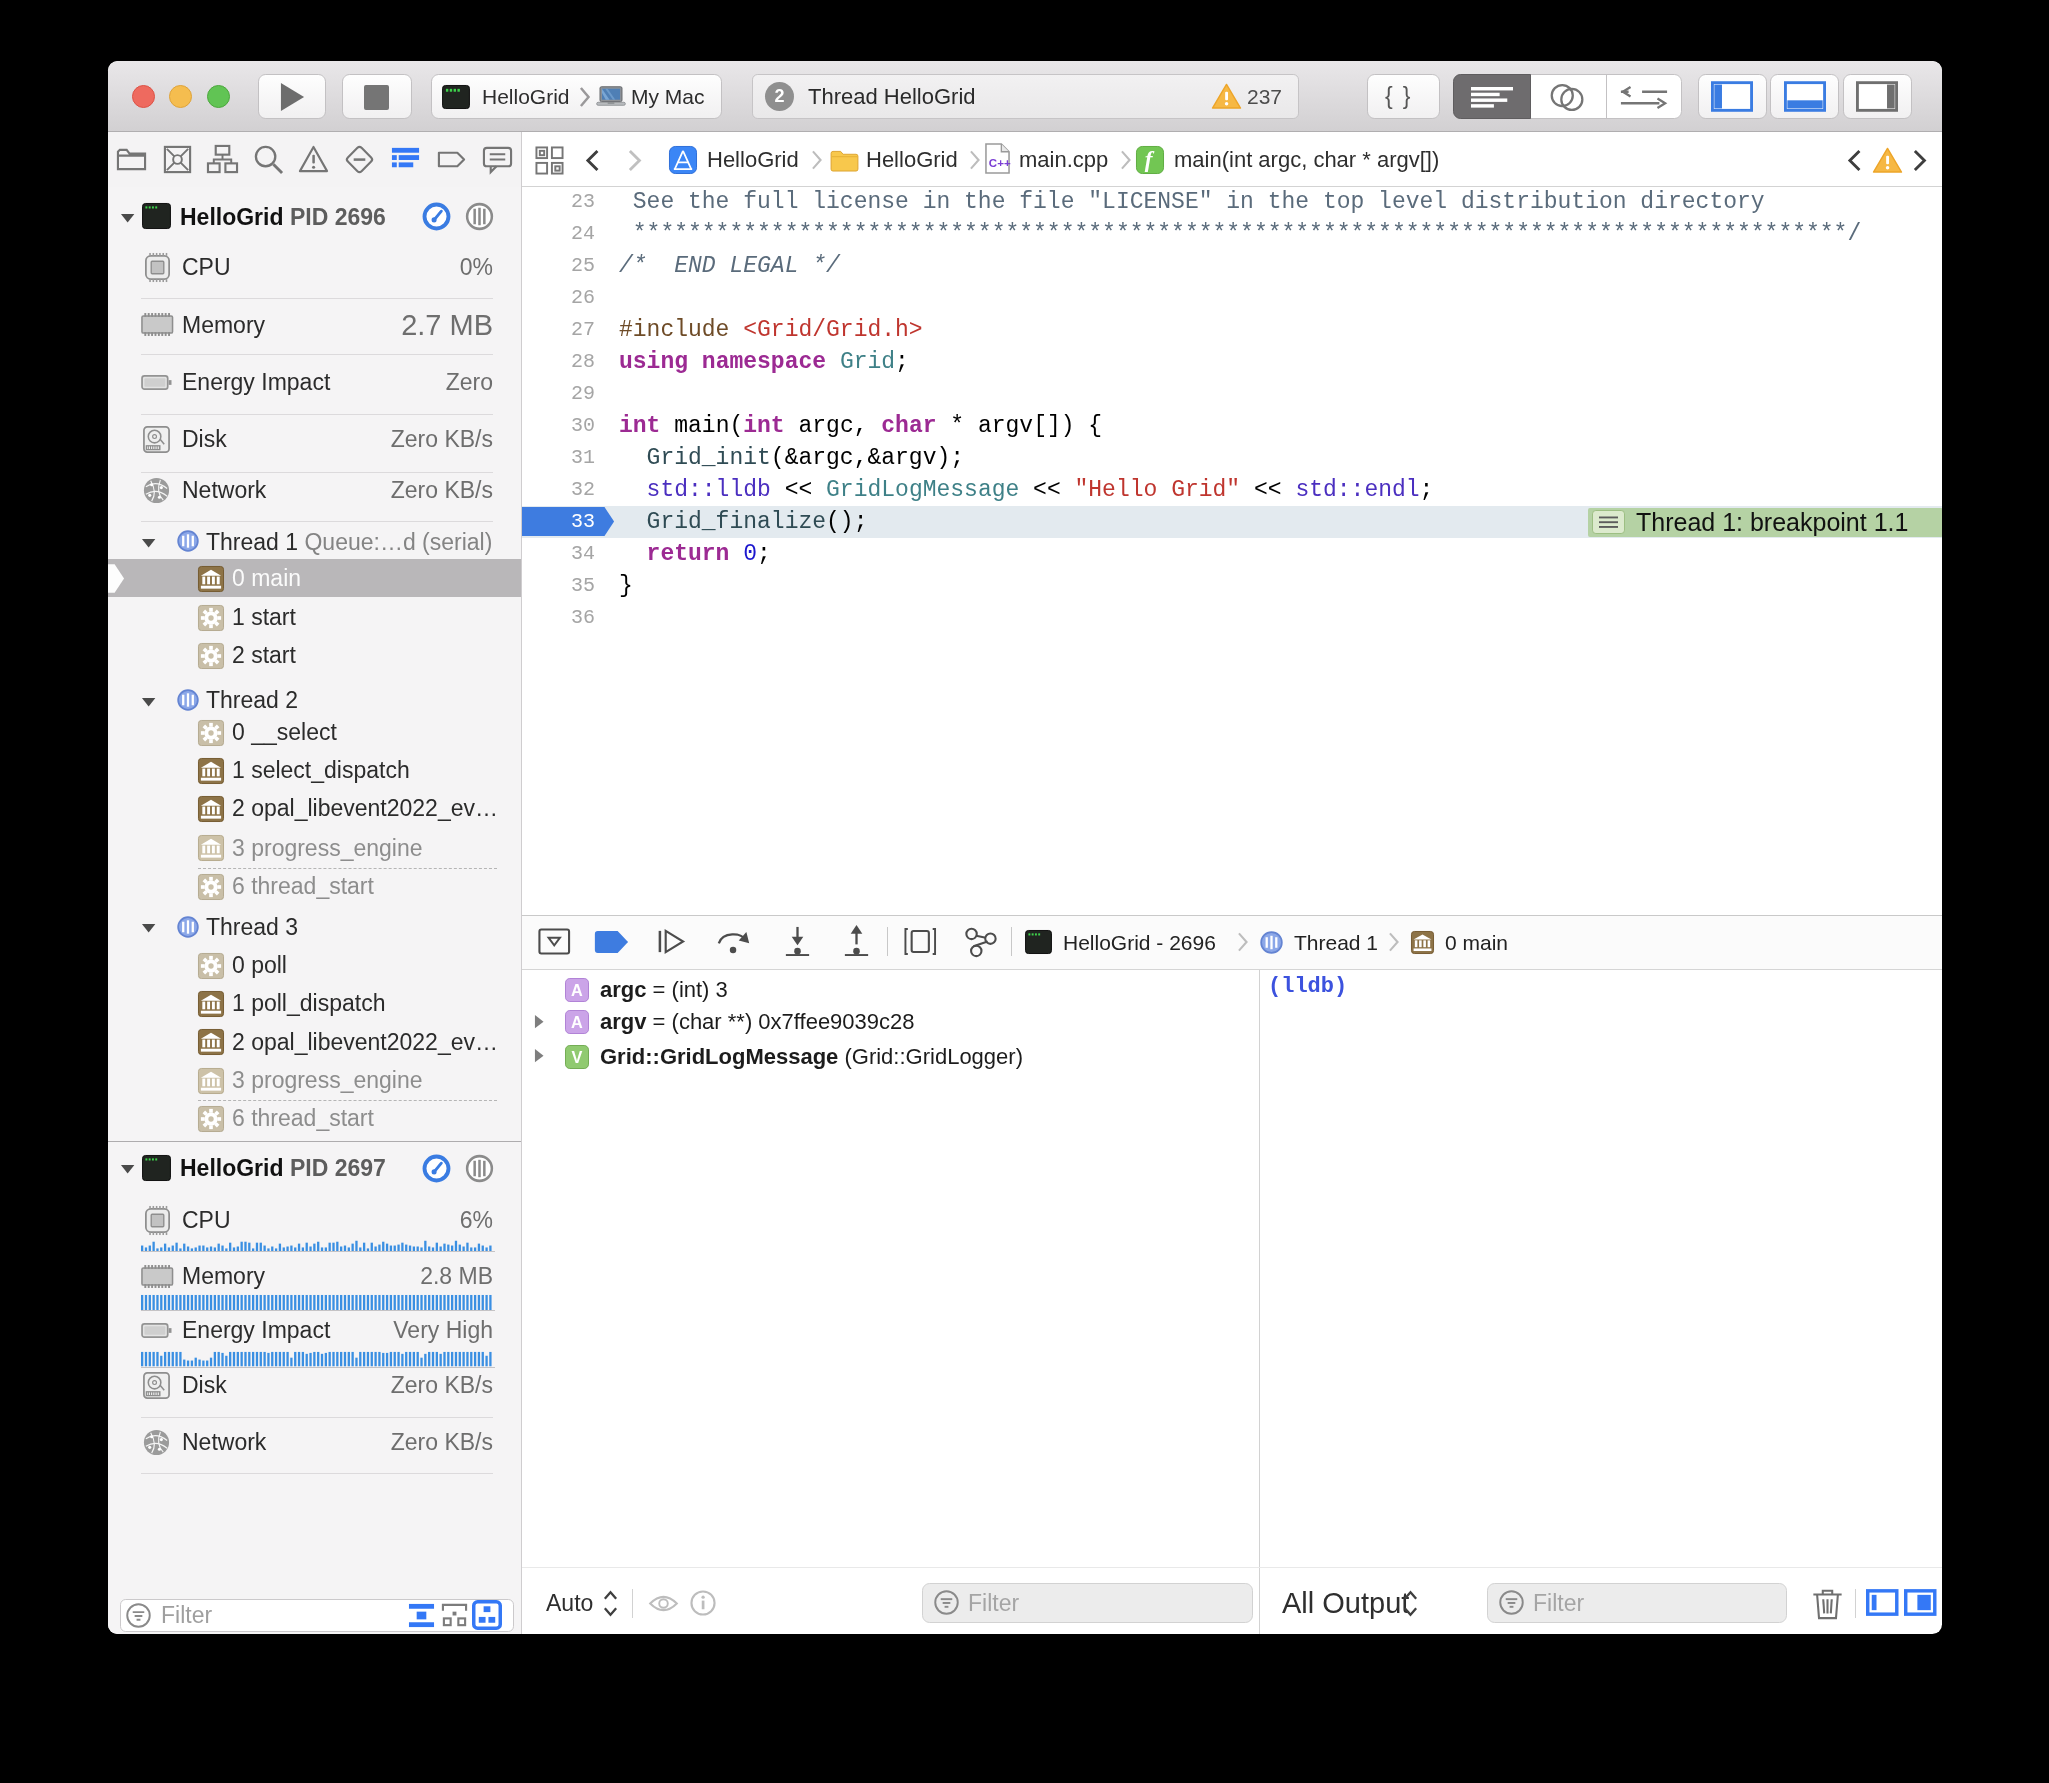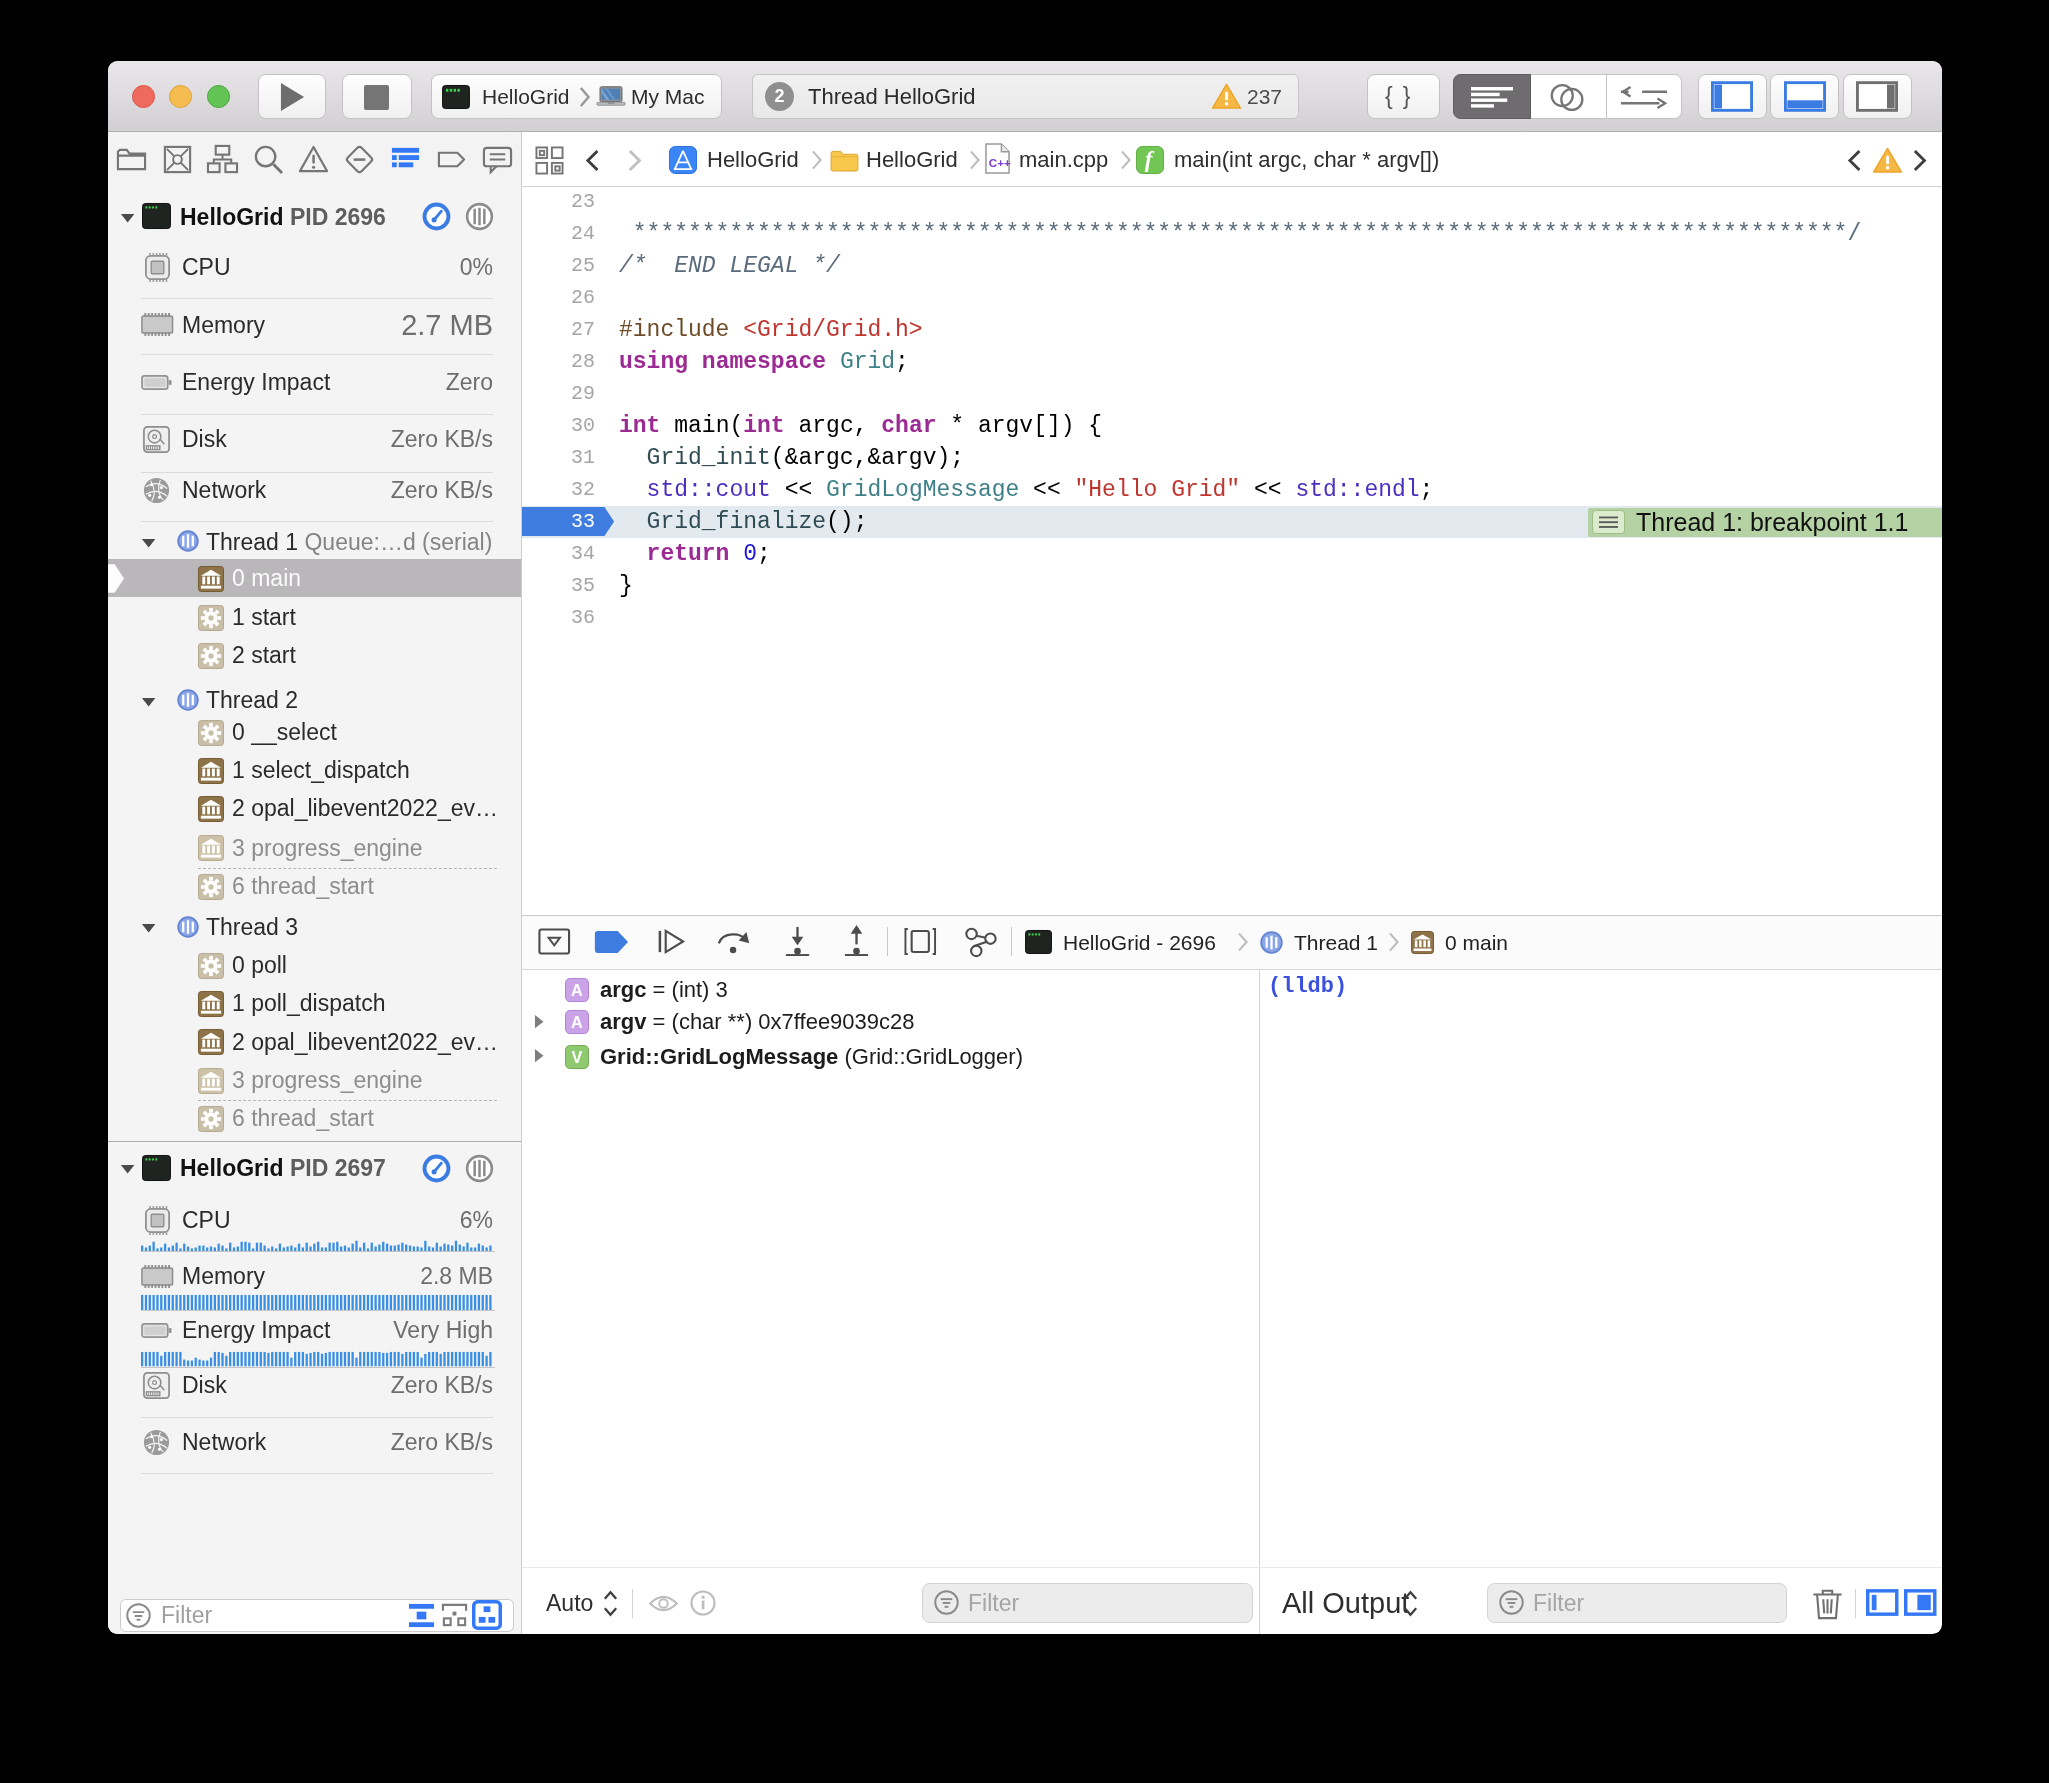--- a/index.html
+++ b/index.html
@@ -950,36 +950,37 @@
 <div style="left:1484px;top:449px;width:32.5px;height:24.4px;background:#dceacd;border:1.4px solid #9dbf83;border-radius:3.8px;"></div>
 <svg style="left:1491px;top:455px" width="19" height="12.4" viewBox="0 0 20 13">
         <g stroke="#5c5c5c" stroke-width="2">
           <line x1="0" y1="1.5" x2="20" y2="1.5"></line>
           <line x1="0" y1="6.5" x2="20" y2="6.5"></line>
           <line x1="0" y1="11.5" x2="20" y2="11.5"></line>
         </g>
       </svg>
 <div class="tx" style="left:1528px;top:445px;height:32px;line-height:32px;font-size:25px;color:#111;">Thread 1: breakpoint 1.1</div>
 <div class="tx mono" style="left:414px;top:125px;width:73px;height:32px;line-height:32px;text-align:right;font-size:20px;color:#a5a5a5;">23</div>
+<div class="tx mono" style="left:511px;top:125px;height:32px;line-height:32px;font-size:23px;color:#000;"><span style="color:#5a6b7b;"> See the full license in the file "LICENSE" in the top level distribution directory</span></div>
 <div class="tx mono" style="left:414px;top:157px;width:73px;height:32px;line-height:32px;text-align:right;font-size:20px;color:#a5a5a5;">24</div>
 <div class="tx mono" style="left:511px;top:157px;height:32px;line-height:32px;font-size:23px;color:#000;"><span style="color:#5a6b7b;"> ****************************************************************************************/</span></div>
 <div class="tx mono" style="left:414px;top:189px;width:73px;height:32px;line-height:32px;text-align:right;font-size:20px;color:#a5a5a5;">25</div>
 <div class="tx mono" style="left:511px;top:189px;height:32px;line-height:32px;font-size:23px;color:#000;"><span style="color:#5a6b7b;font-style:italic;">/*  END LEGAL */</span></div>
 <div class="tx mono" style="left:414px;top:221px;width:73px;height:32px;line-height:32px;text-align:right;font-size:20px;color:#a5a5a5;">26</div>
 <div class="tx mono" style="left:414px;top:253px;width:73px;height:32px;line-height:32px;text-align:right;font-size:20px;color:#a5a5a5;">27</div>
 <div class="tx mono" style="left:511px;top:253px;height:32px;line-height:32px;font-size:23px;color:#000;"><span style="color:#6e4b27;">#include</span> <span style="color:#bf352e;">&lt;Grid/Grid.h&gt;</span></div>
 <div class="tx mono" style="left:414px;top:285px;width:73px;height:32px;line-height:32px;text-align:right;font-size:20px;color:#a5a5a5;">28</div>
 <div class="tx mono" style="left:511px;top:285px;height:32px;line-height:32px;font-size:23px;color:#000;"><span style="color:#9c2a93;font-weight:bold;">using</span> <span style="color:#9c2a93;font-weight:bold;">namespace</span> <span style="color:#3e8087;margin-top:28px;">Grid</span>;</div>
 <div class="tx mono" style="left:414px;top:317px;width:73px;height:32px;line-height:32px;text-align:right;font-size:20px;color:#a5a5a5;">29</div>
 <div class="tx mono" style="left:414px;top:349px;width:73px;height:32px;line-height:32px;text-align:right;font-size:20px;color:#a5a5a5;">30</div>
 <div class="tx mono" style="left:511px;top:349px;height:32px;line-height:32px;font-size:23px;color:#000;"><span style="color:#9c2a93;font-weight:bold;">int</span> main(<span style="color:#9c2a93;font-weight:bold;">int</span> argc, <span style="color:#9c2a93;font-weight:bold;">char</span> * argv[]) {</div>
 <div class="tx mono" style="left:414px;top:381px;width:73px;height:32px;line-height:32px;text-align:right;font-size:20px;color:#a5a5a5;">31</div>
 <div class="tx mono" style="left:511px;top:381px;height:32px;line-height:32px;font-size:23px;color:#000;">  <span style="color:#2f4b54;">Grid_init</span>(&amp;argc,&amp;argv);</div>
 <div class="tx mono" style="left:414px;top:413px;width:73px;height:32px;line-height:32px;text-align:right;font-size:20px;color:#a5a5a5;">32</div>
-<div class="tx mono" style="left:511px;top:413px;height:32px;line-height:32px;font-size:23px;color:#000;">  <span style="color:#4b2fc0;">std::cout</span> &lt;&lt; <span style="color:#3e8087;">GridLogMessage</span> &lt;&lt; <span style="color:#bf352e;">"Hello Grid"</span> &lt;&lt; <span style="color:#4b2fc0;">std::endl</span>;</div>
+<div class="tx mono" style="left:511px;top:413px;height:32px;line-height:32px;font-size:23px;color:#000;">  <span style="color:#4b2fc0;">std::lldb</span> &lt;&lt; <span style="color:#3e8087;">GridLogMessage</span> &lt;&lt; <span style="color:#bf352e;">"Hello Grid"</span> &lt;&lt; <span style="color:#4b2fc0;">std::endl</span>;</div>
 <div class="tx mono" style="left:414px;top:445px;width:73px;height:32px;line-height:32px;text-align:right;font-size:20px;color:#fff;">33</div>
 <div class="tx mono" style="left:511px;top:445px;height:32px;line-height:32px;font-size:23px;color:#000;">  <span style="color:#2f4b54;">Grid_finalize</span>();</div>
 <div class="tx mono" style="left:414px;top:477px;width:73px;height:32px;line-height:32px;text-align:right;font-size:20px;color:#a5a5a5;">34</div>
 <div class="tx mono" style="left:511px;top:477px;height:32px;line-height:32px;font-size:23px;color:#000;">  <span style="color:#9c2a93;font-weight:bold;">return</span> <span style="color:#1c17ce;">0</span>;</div>
 <div class="tx mono" style="left:414px;top:509px;width:73px;height:32px;line-height:32px;text-align:right;font-size:20px;color:#a5a5a5;">35</div>
 <div class="tx mono" style="left:511px;top:509px;height:32px;line-height:32px;font-size:23px;color:#000;">}</div>
 <div class="tx mono" style="left:414px;top:541px;width:73px;height:32px;line-height:32px;text-align:right;font-size:20px;color:#a5a5a5;">36</div>
 <div style="left:414px;top:854px;width:1420px;height:1px;background:#c9c9c9;"></div>
 <div style="left:414px;top:855px;width:1420px;height:54px;background:#fbfbfb;border-bottom:1px solid #d5d5d5;"></div>
 <svg style="left:430px;top:867px" width="32.5" height="27" viewBox="0 0 34 28">

